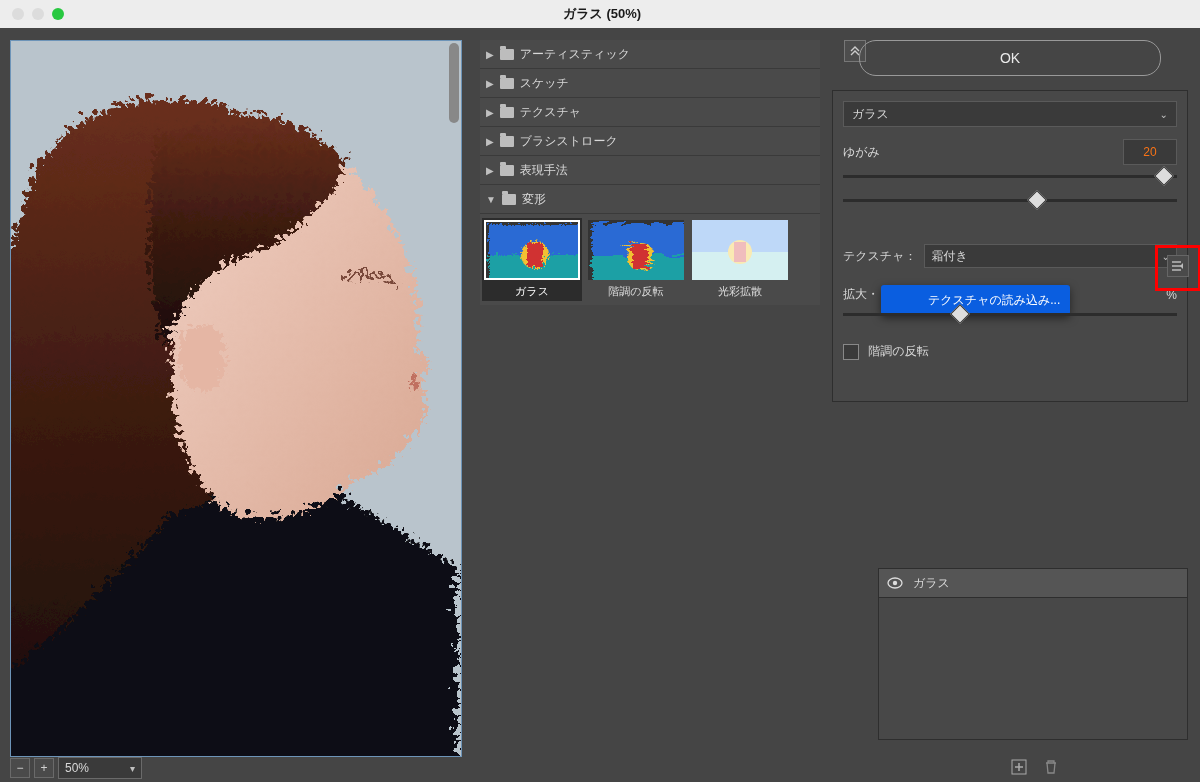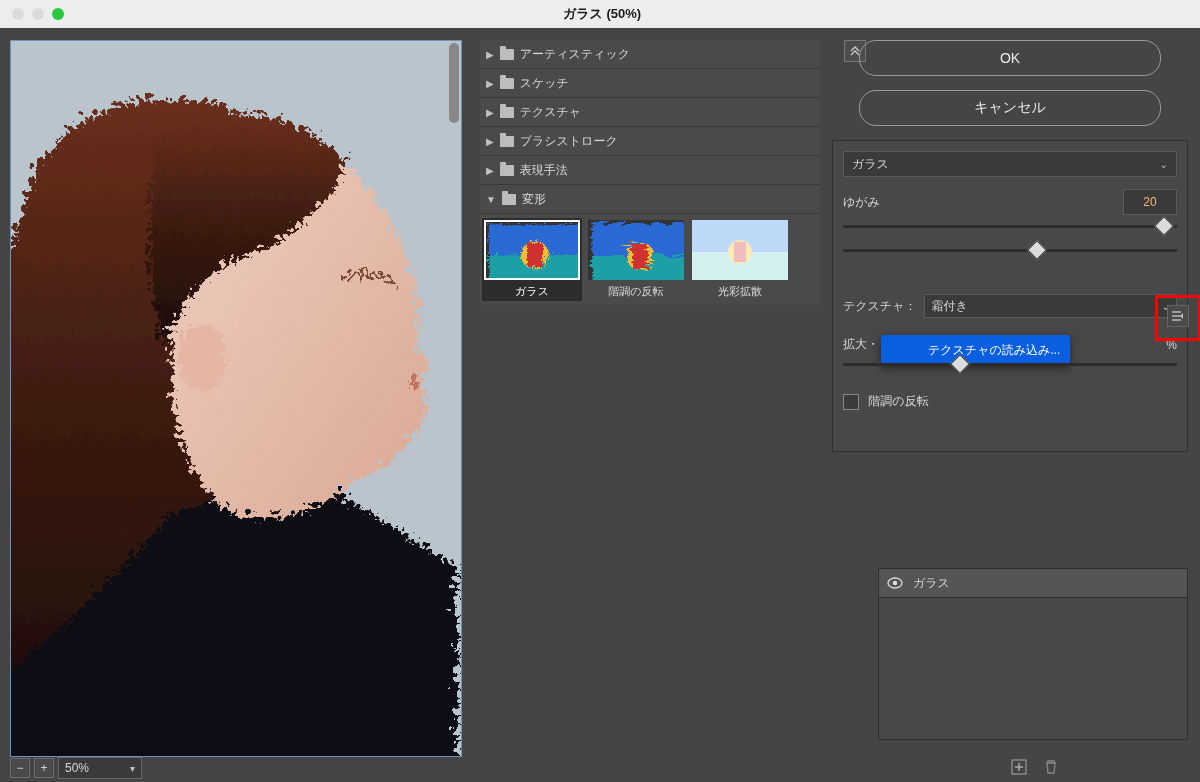--- a/index.html
+++ b/index.html
@@ -31,21 +31,21 @@
   .thumb.sel .tbox{border:2px solid #fff;box-sizing:border-box;}
   .thumb .tlabel{text-align:center;margin-top:4px;font-size:11px;color:#ddd;}
   .thumb.sel .tlabel{color:#fff;}
   
   .collapsebtn{position:absolute;top:12px;right:334px;width:20px;height:20px;border:1px solid #777;background:#4d4d4d;display:flex;align-items:center;justify-content:center;}
   .rpanel{position:absolute;top:12px;right:12px;width:356px;}
   .bigbtn{width:300px;height:34px;border:1px solid #999;border-radius:17px;background:transparent;color:#eaeaea;font-size:14px;display:flex;align-items:center;justify-content:center;margin:0 auto 14px auto;}
   .pgroup{border:1px solid #2e2e2e;background:#484848;padding:10px;margin-top:2px;}
   .psel{height:24px;background:#3a3a3a;border:1px solid #5a5a5a;display:flex;align-items:center;justify-content:space-between;padding:0 8px;margin-bottom:12px;}
   .prow{display:flex;align-items:center;justify-content:space-between;margin-top:6px;}
-  .pinput{width:48px;height:22px;background:#3a3a3a;border:1px solid #5a5a5a;color:#fdba74;text-align:center;font-size:12px;}
+  .pinput{width:48px;height:22px;background:#3a3a3a;border:1px solid #5a5a5a;color:#f97316;text-align:center;font-size:12px;}
   .slider{position:relative;height:22px;margin-top:2px;}
   .slider .track{position:absolute;top:8px;left:0;right:0;height:3px;background:#2c2c2c;}
   .slider .knob{position:absolute;top:2px;width:12px;height:12px;background:#ddd;transform:rotate(45deg);border:1px solid #333;}
   .chk{width:14px;height:14px;border:1px solid #888;display:inline-block;vertical-align:middle;margin-right:6px;background:#3a3a3a;}
   .dmenu{position:absolute;background:#0a5ee0;color:#fff;padding:4px 10px;height:22px;line-height:22px;border-radius:3px;box-shadow:0 3px 8px rgba(0,0,0,.5);white-space:nowrap;font-size:12px;}
   .menuicon{position:absolute;width:20px;height:20px;border:1px solid #666;background:#4a4a4a;display:flex;align-items:center;justify-content:center;}
   .redbox{position:absolute;border:3px solid #ff0000;}
   .layers{position:absolute;right:12px;top:540px;width:308px;height:170px;border:1px solid #2e2e2e;background:#484848;}
   .layers .lrow{height:28px;display:flex;align-items:center;padding:0 8px;background:#555;border-bottom:1px solid #2e2e2e;}
   .layers .eye{width:16px;height:12px;margin-right:10px;}
@@ -206,23 +206,20 @@
   <div class="collapsebtn">
     <svg width="12" height="12">
         <path d="M2 6 L6 2 L10 6 M2 10 L6 6 L10 10" stroke="#ccc" fill="none" stroke-width="1.4"></path>
       </svg>
   </div>
 
   <div class="rpanel">
     <div class="bigbtn">
         <span>OK</span>
       </div>
-    <div class="bigbtn">
-        <span>キャンセル</span>
-      </div>
 
     <div class="pgroup" style="height:290px;position:relative;">
       <div class="psel">
         <span>ガラス</span>
         <span class="chev">⌄</span>
       </div>
 
       <div class="prow">
         <span>ゆがみ</span>
         <input class="pinput" value="20" style="">

